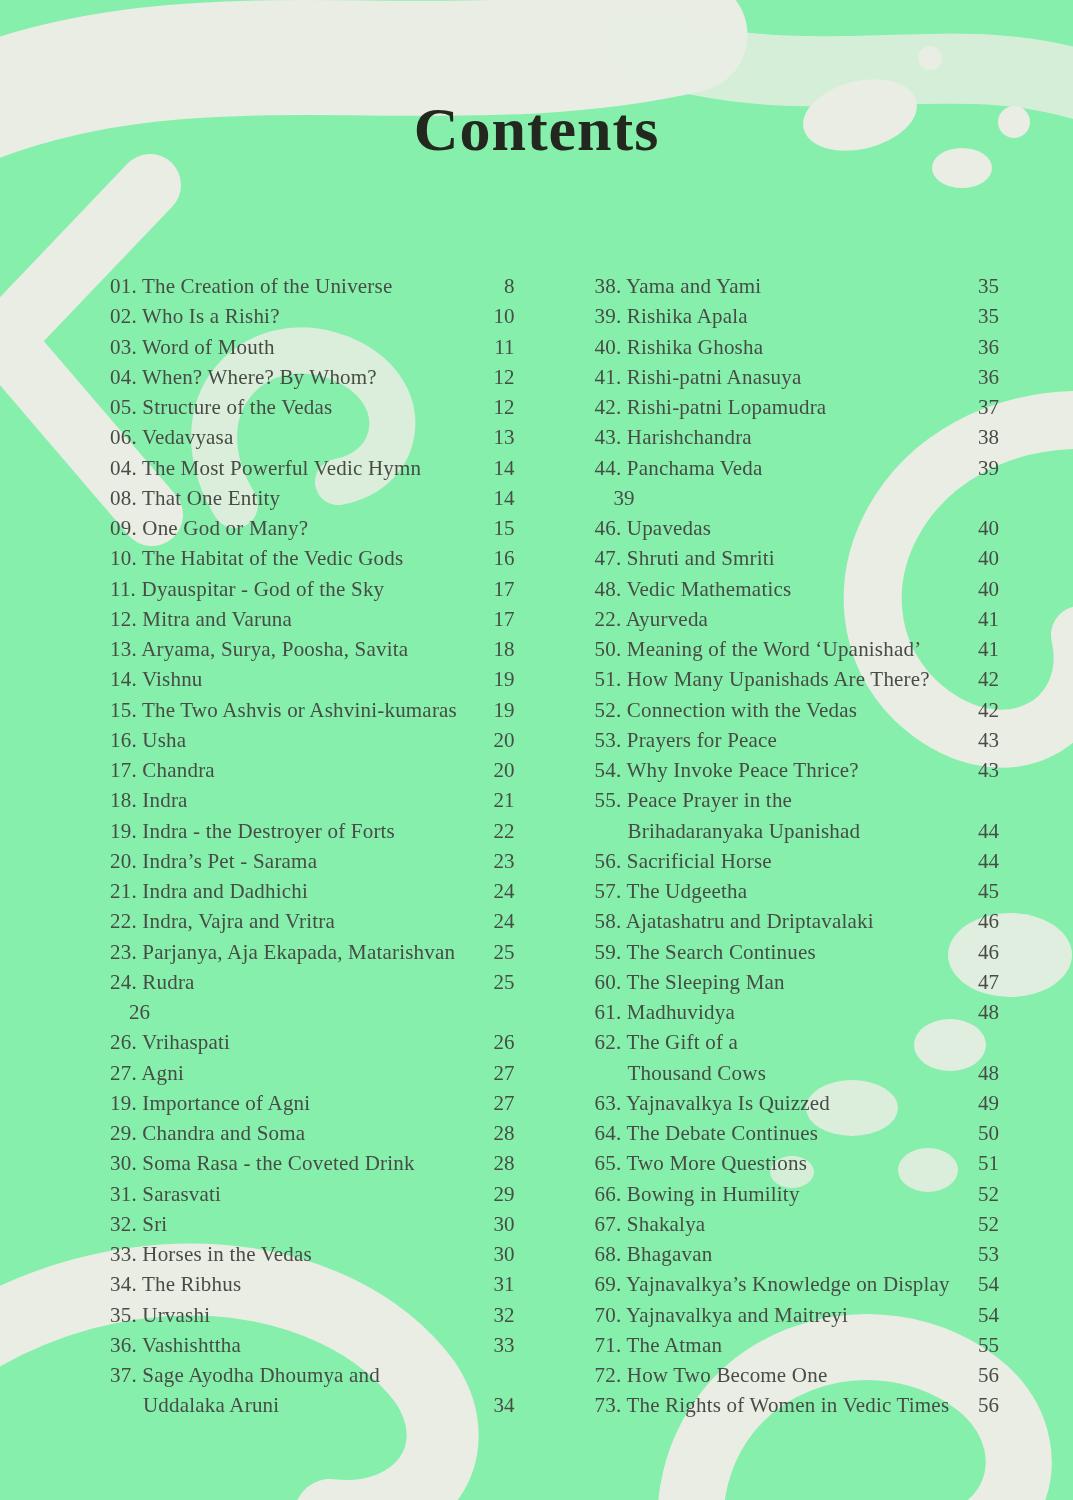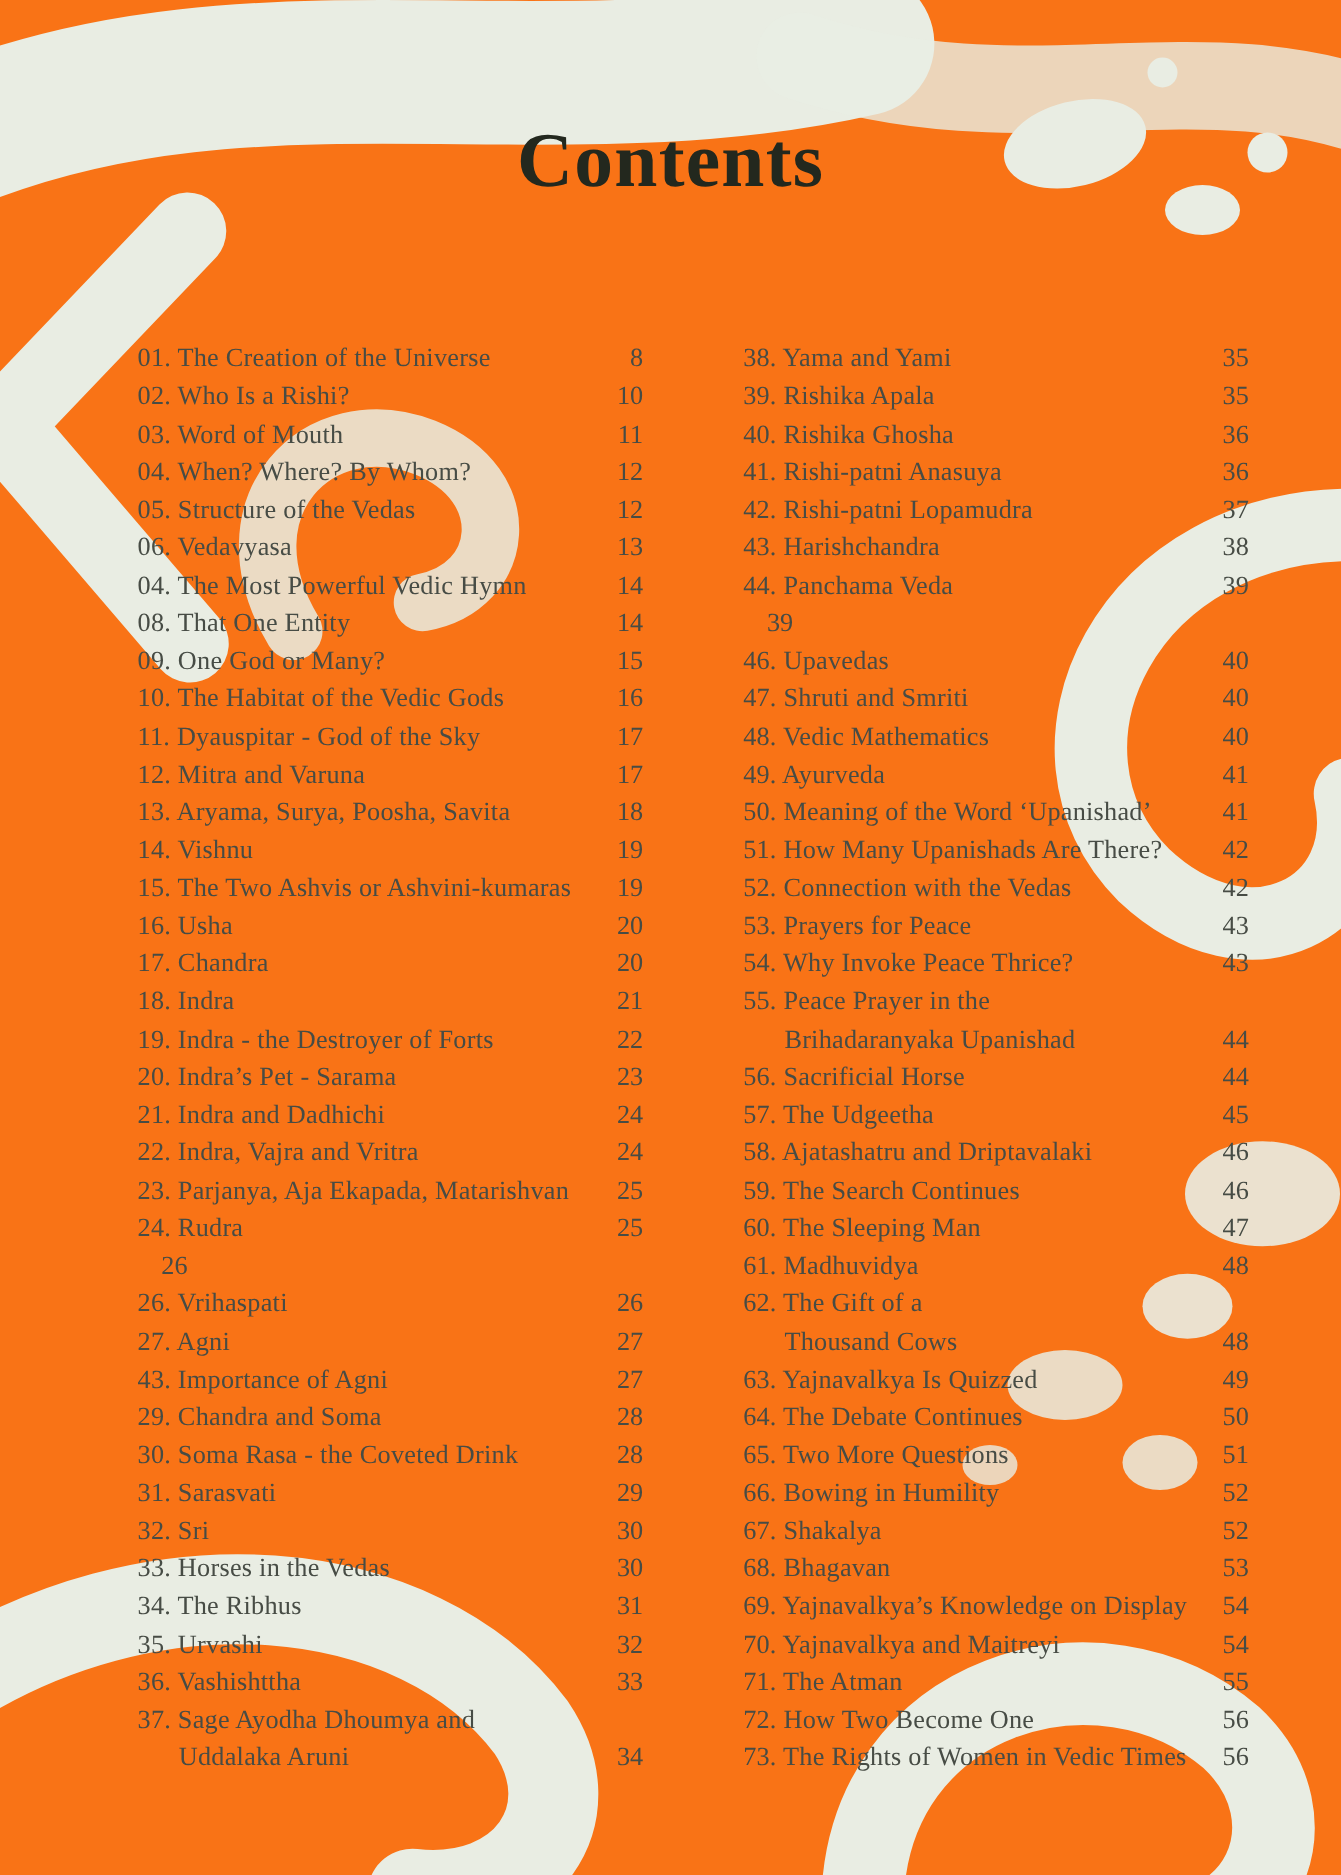--- a/index.html
+++ b/index.html
@@ -4,21 +4,21 @@
 <style>
   html, body {
     margin: 0;
     padding: 0;
     background: #ffffff;
   }
   .page {
     position: relative;
     width: 1073px;
     height: 1500px;
-    background: #f97316;
+    background: #86efac;
     overflow: hidden;
     font-family: "Liberation Serif", serif;
   }
   .bg {
     position: absolute;
     inset: 0;
     width: 100%;
     height: 100%;
     pointer-events: none;
   }
@@ -295,21 +295,21 @@
 
   <div class="row">
     <div class="entry-text">
       <div class="line1">27. Agni</div>
     </div>
     <div class="page-num">27</div>
   </div>
 
   <div class="row">
     <div class="entry-text">
-      <div class="line1">43. Importance of Agni</div>
+      <div class="line1">19. Importance of Agni</div>
     </div>
     <div class="page-num">27</div>
   </div>
 
   <div class="row">
     <div class="entry-text">
       <div class="line1">29. Chandra and Soma</div>
     </div>
     <div class="page-num">28</div>
   </div>
@@ -441,21 +441,21 @@
 
   <div class="row">
     <div class="entry-text">
       <div class="line1">48. Vedic Mathematics</div>
     </div>
     <div class="page-num">40</div>
   </div>
 
   <div class="row">
     <div class="entry-text">
-      <div class="line1">49. Ayurveda</div>
+      <div class="line1">22. Ayurveda</div>
     </div>
     <div class="page-num">41</div>
   </div>
 
   <div class="row">
     <div class="entry-text">
       <div class="line1">50. Meaning of the Word ‘Upanishad’</div>
     </div>
     <div class="page-num">41</div>
   </div>

